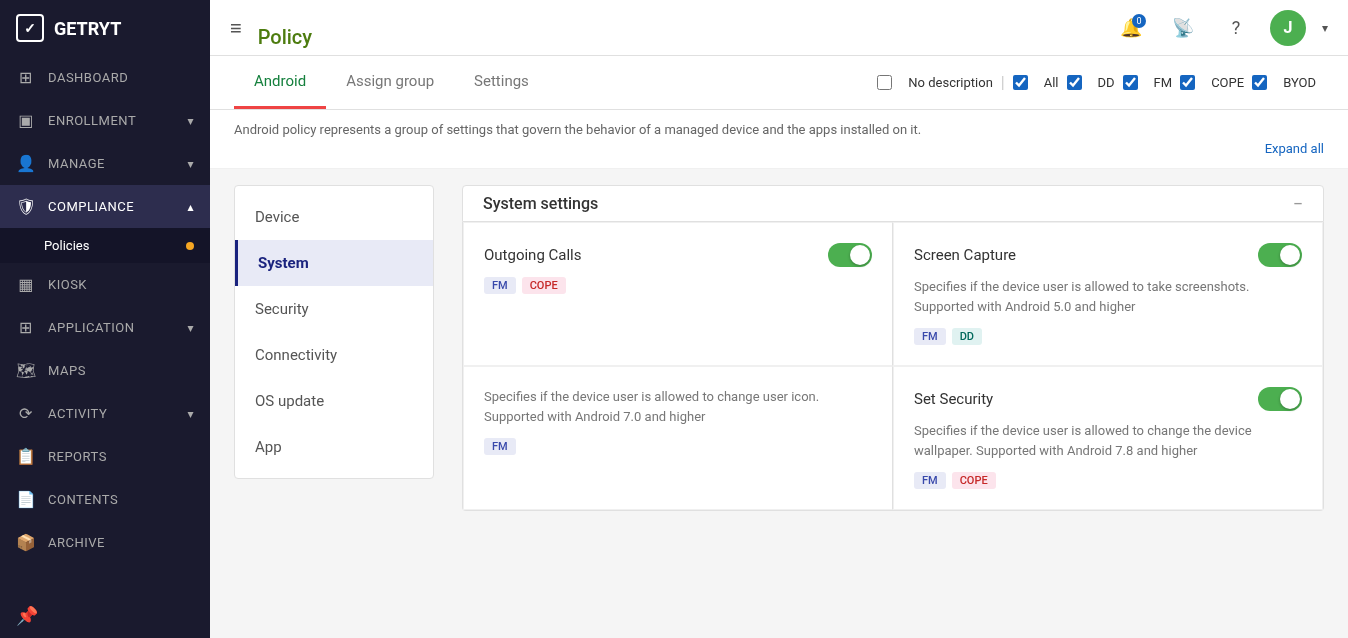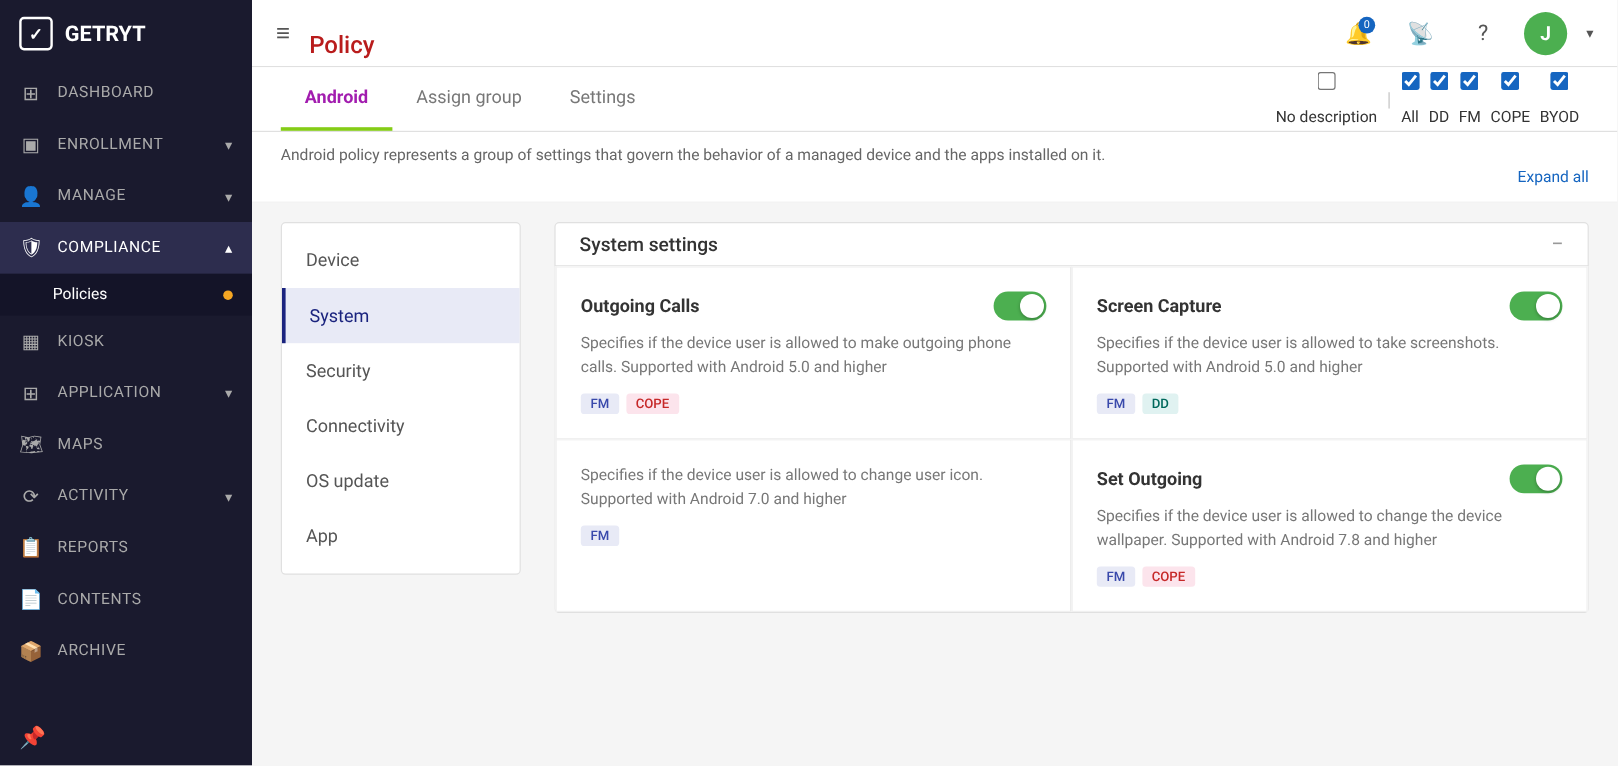--- a/index.html
+++ b/index.html
@@ -16,59 +16,59 @@
     .sidebar-sub { background: #141428; }
     .sidebar-sub-item { display: flex; align-items: center; gap: 8px; padding: 10px 16px 10px 48px; cursor: pointer; font-size: 13px; color: #aaa; position: relative; }
     .sidebar-sub-item.active { color: white; padding-left: 44px; }
     .dot-badge { width: 8px; height: 8px; background: #f5a623; border-radius: 50%; margin-left: auto; }
     .sidebar-pin { margin-top: auto; padding: 12px 16px; color: #555; font-size: 18px; cursor: pointer; }
 
     
     .main { flex: 1; display: flex; flex-direction: column; overflow: hidden; }
     .topbar { height: 56px; background: white; border-bottom: 1px solid #e0e0e0; display: flex; align-items: center; padding: 0 20px; gap: 16px; flex-shrink: 0; }
     .topbar-hamburger { font-size: 20px; color: #555; cursor: pointer; }
-    .topbar-title { font-size: 20px; font-weight: 500; color: #b91c1c; margin-top: 18px; }
+    .topbar-title { font-size: 20px; font-weight: 500; color: #4d7c0f; margin-top: 18px; }
     .topbar-spacer { flex: 1; }
     .topbar-icon { width: 36px; height: 36px; display: flex; align-items: center; justify-content: center; color: #555; font-size: 18px; cursor: pointer; position: relative; }
     .notif-badge { position: absolute; top: 4px; right: 4px; background: #1565c0; color: white; border-radius: 50%; width: 14px; height: 14px; font-size: 9px; display: flex; align-items: center; justify-content: center; }
     .topbar-avatar { width: 36px; height: 36px; background: #4caf50; border-radius: 50%; display: flex; align-items: center; justify-content: center; color: white; font-weight: bold; font-size: 16px; cursor: pointer; }
     .topbar-chevron { color: #555; cursor: pointer; font-size: 12px; }
     .tabs-bar { display: flex; align-items: center; padding: 0 24px; border-bottom: 1px solid #e0e0e0; background: white; gap: 0; }
     .tab { padding: 16px 20px; cursor: pointer; font-size: 15px; color: #777; border-bottom: 3px solid transparent; }
-    .tab.active { color: #a21caf; border-bottom: 3px solid #84cc16; font-weight: 700; }
+    .tab.active { color: #15803d; border-bottom: 3px solid #ef4444; font-weight: 400; }
     .tabs-spacer { flex: 1; }
     .filter-bar { display: flex; align-items: center; gap: 8px; padding: 0 8px; }
-    .filter-item { display: flex; align-items: center; gap: 16px; font-size: 13px; color: #333; flex-direction: column; }
+    .filter-item { display: flex; align-items: center; gap: 16px; font-size: 13px; color: #333; }
     .filter-item input[type="checkbox"] { width: 15px; height: 15px; }
     .filter-sep { color: #ccc; }
     .cb-blue { accent-color: #1565c0; }
 
     .description-bar { padding: 12px 24px; font-size: 13px; color: #666; background: white; border-bottom: 1px solid #f0f0f0; }
     .expand-all { color: #1565c0; font-size: 13px; cursor: pointer; text-decoration: none; }
 
     
     .policy-layout { display: flex; gap: 12px; padding: 16px 24px; background: #f5f5f5; min-height: calc(638px - 180px); }
 
     
     .policy-nav { width: 200px; flex-shrink: 0; }
     .policy-nav-card { background: white; border-radius: 4px; border: 1px solid #e0e0e0; padding: 8px 0; }
     .policy-nav-item { padding: 14px 20px; cursor: pointer; font-size: 15px; color: #555; }
-    .policy-nav-item.active { background: #e8eaf6; color: #1a237e; font-weight: 400; border-left: 3px solid #1a237e; }
+    .policy-nav-item.active { background: #e8eaf6; color: #1a237e; font-weight: 700; border-left: 3px solid #1a237e; }
 
     
     .policy-content { flex: 1; margin-left: 16px; }
     .section-header { background: white; border: 1px solid #e0e0e0; border-radius: 4px 4px 0 0; padding: 7px 20px; display: flex; align-items: center; justify-content: space-between; }
     .section-title { font-size: 16px; font-weight: 500; color: #333; }
     .section-collapse { color: #999; font-size: 18px; cursor: pointer; }
 
     .cards-grid { display: grid; grid-template-columns: 1fr 1fr; gap: 0; border: 1px solid #e0e0e0; border-top: none; background: white; border-radius: 0 0 4px 4px; }
     .policy-card { padding: 20px; border: 1px solid #f0f0f0; background: white; }
     .policy-card:nth-child(odd) { border-right: 1px solid #e0e0e0; }
     .card-header { display: flex; align-items: center; justify-content: space-between; margin-bottom: 10px; }
-    .card-title { font-size: 15px; font-weight: 700; color: #333; }
+    .card-title { font-size: 15px; font-weight: 400; color: #333; }
     .toggle { width: 44px; height: 24px; background: #4caf50; border-radius: 12px; position: relative; cursor: pointer; flex-shrink: 0; }
     .toggle::after { content: ''; position: absolute; width: 20px; height: 20px; background: white; border-radius: 50%; top: 2px; right: 2px; box-shadow: 0 1px 3px rgba(0,0,0,0.3); }
     .card-desc { font-size: 13px; color: #777; line-height: 1.5; margin-bottom: 12px; }
     .card-tags { display: flex; gap: 6px; flex-wrap: wrap; }
     .tag { padding: 2px 8px; border-radius: 3px; font-size: 11px; font-weight: 500; }
     .tag-fm { background: #e8eaf6; color: #3949ab; }
     .tag-cope { background: #fce4ec; color: #c62828; }
     .tag-dd { background: #e0f2f1; color: #00695c; }
   </style>
 </head>
@@ -214,21 +214,20 @@
         <span class="section-title">System settings</span>
         <span class="section-collapse">−</span>
       </div>
       <div class="cards-grid">
 
         <div class="policy-card">
           <div class="card-header">
             <span class="card-title">Outgoing Calls</span>
             <div class="toggle"></div>
           </div>
-          <div class="card-desc">Specifies if the device user is allowed to make outgoing phone calls. Supported with Android 5.0 and higher</div>
           <div class="card-tags">
             <span class="tag tag-fm">FM</span>
             <span class="tag tag-cope">COPE</span>
           </div>
         </div>
 
         <div class="policy-card">
           <div class="card-header">
             <span class="card-title">Screen Capture</span>
             <div class="toggle"></div>
@@ -242,21 +241,21 @@
 
         <div class="policy-card">
           <div class="card-desc">Specifies if the device user is allowed to change user icon. Supported with Android 7.0 and higher</div>
           <div class="card-tags">
             <span class="tag tag-fm">FM</span>
           </div>
         </div>
 
         <div class="policy-card">
           <div class="card-header">
-            <span class="card-title">Set Outgoing</span>
+            <span class="card-title">Set Security</span>
             <div class="toggle"></div>
           </div>
           <div class="card-desc">Specifies if the device user is allowed to change the device wallpaper. Supported with Android 7.8 and higher</div>
           <div class="card-tags">
             <span class="tag tag-fm">FM</span>
             <span class="tag tag-cope">COPE</span>
           </div>
         </div>
 
       </div>

